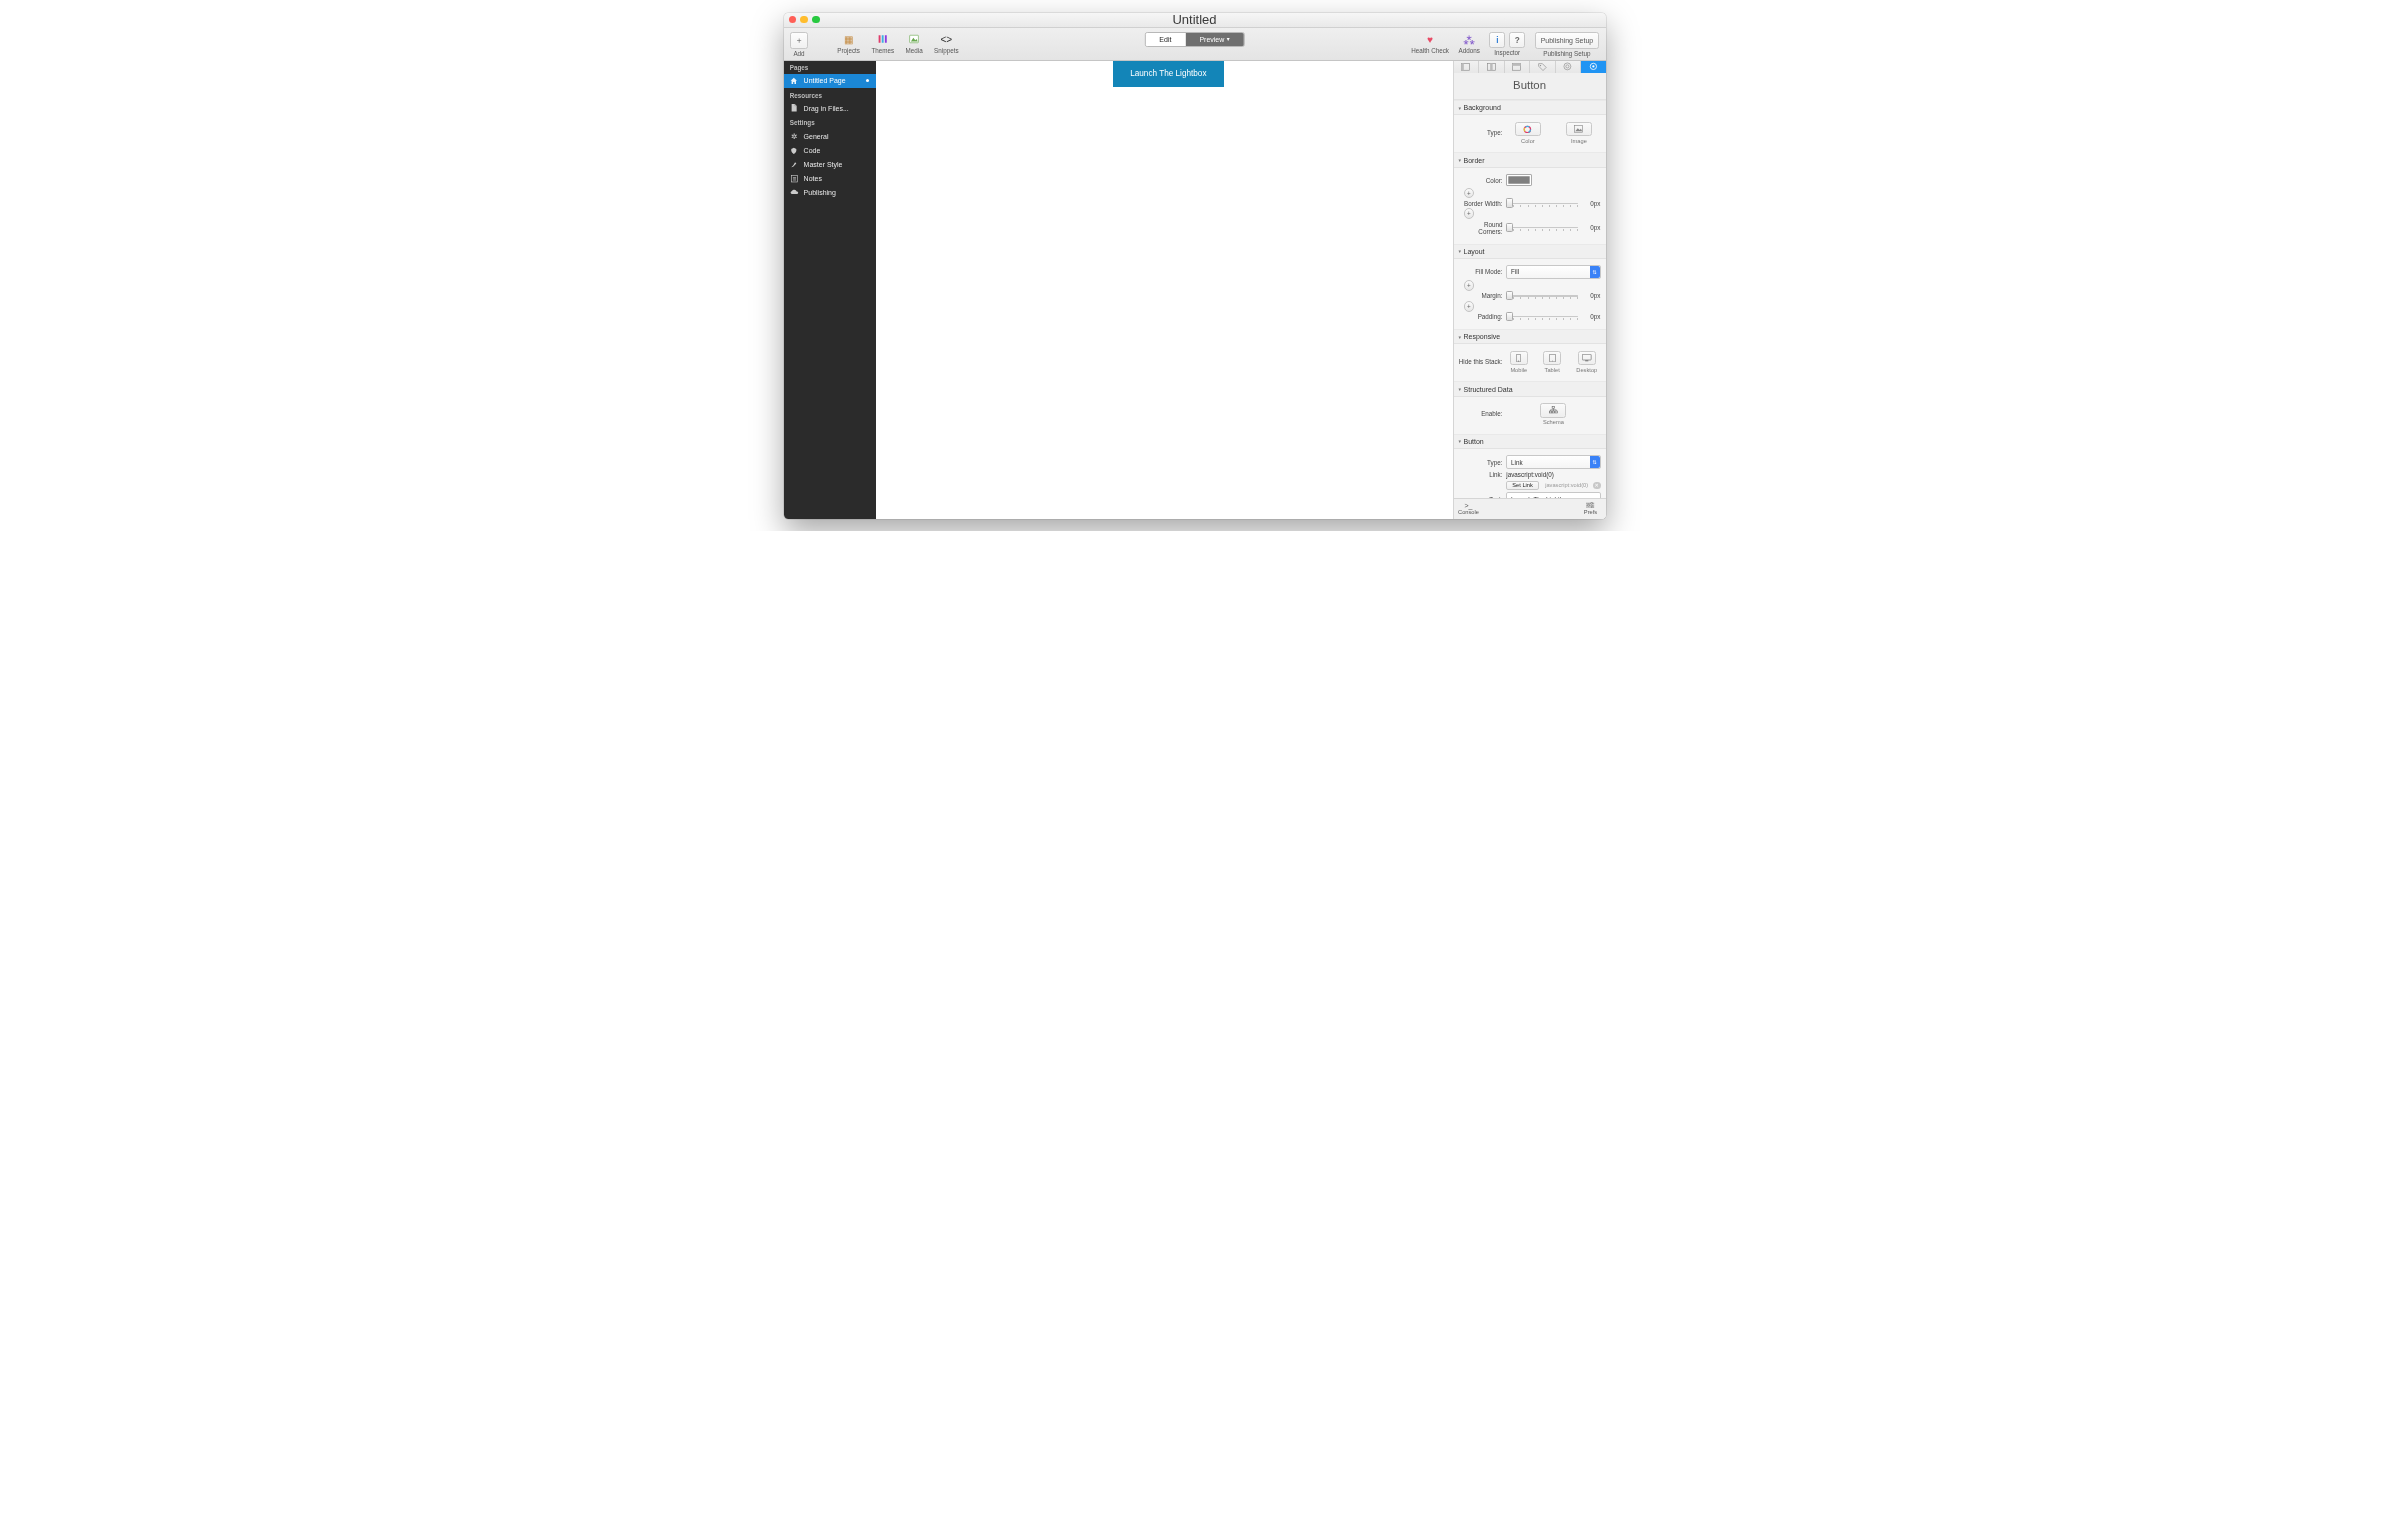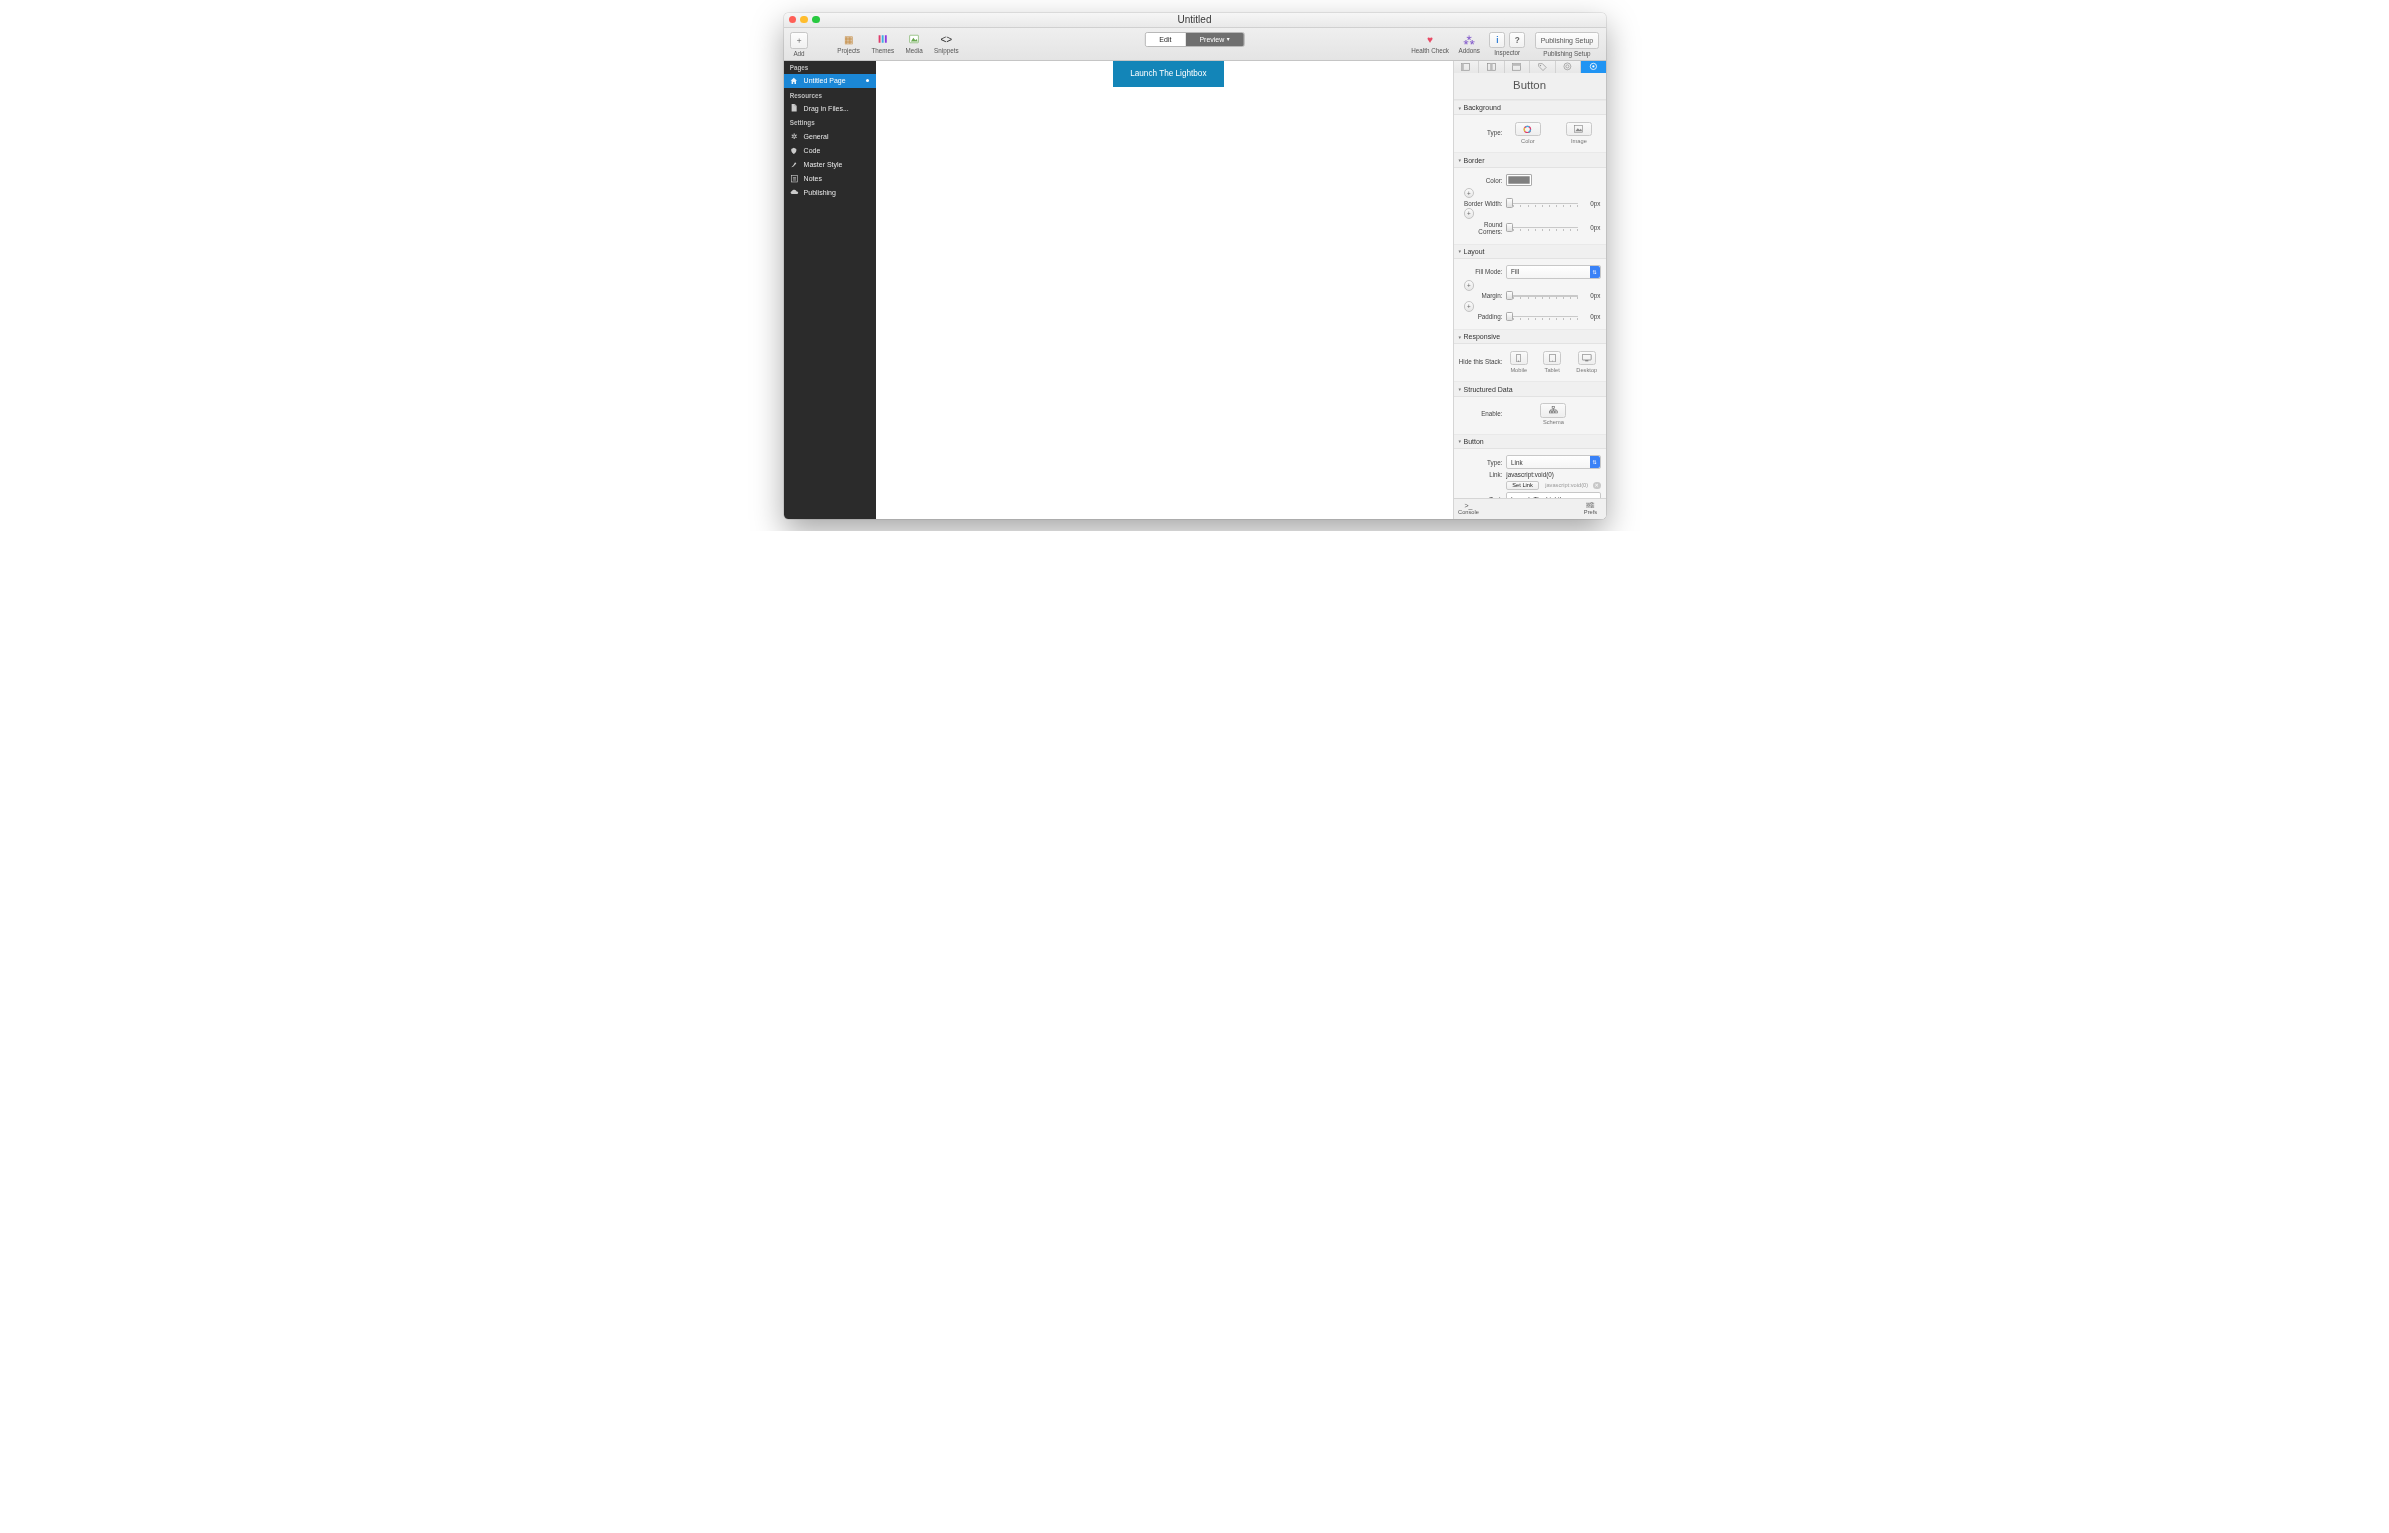--- a/index.html
+++ b/index.html
@@ -30,21 +30,21 @@
     display:flex;flex-direction:column;position:relative;
     font-size:7px;color:#222;
   }
   
   .titlebar{height:var(--titlebar-h);background:linear-gradient(#f6f6f6,#e9e9e9);border-bottom:0.6px solid #d0d0d0;display:flex;align-items:center;justify-content:center;position:relative;}
   .traffic{position:absolute;left:5px;top:3.2px;display:flex;gap:4.4px;}
   .traffic span{width:7.6px;height:7.6px;border-radius:50%;display:block;}
   .tl-close{background:#ff5f57;}
   .tl-min{background:#ffbd2e;}
   .tl-max{background:#28c940;}
-  .title-text{font-size:10px;color:#3a3a3a;}
+  .title-text{font-size:13px;color:#3a3a3a;}
 
   
   .toolbar{height:var(--toolbar-h);background:linear-gradient(#efefef,#e4e4e4);border-bottom:0.6px solid #c5c5c5;display:flex;align-items:center;position:relative;padding:0 6.3px;}
   .tb-left{display:flex;gap:11.4px;align-items:flex-start;padding-top:2.5px;}
   .tb-item{display:flex;flex-direction:column;align-items:center;gap:1.3px;}
   .tb-btn{width:16.4px;height:15px;background:linear-gradient(#fdfdfd,#f1f1f1);border:0.6px solid #c7c7c7;border-radius:2.5px;display:flex;align-items:center;justify-content:center;font-size:8.2px;color:#555;}
   .tb-label{font-size:6.3px;color:#555;}
   .tb-icon{width:14px;height:14px;display:flex;align-items:center;justify-content:center;font-size:10px;}
   .tb-center{position:absolute;left:50%;transform:translateX(-50%);top:4.4px;}
   .segmented{display:flex;border:0.6px solid #b8b8b8;border-radius:2.5px;overflow:hidden;height:12.6px;}

